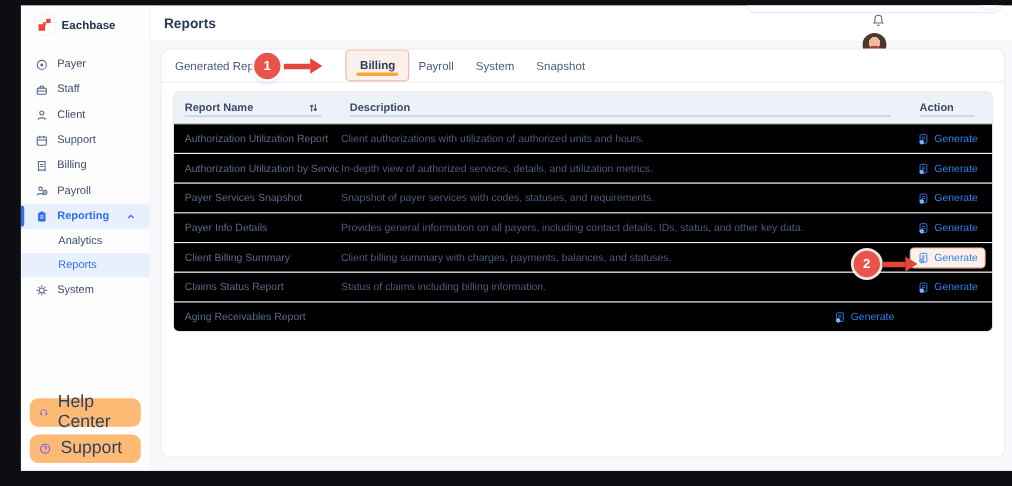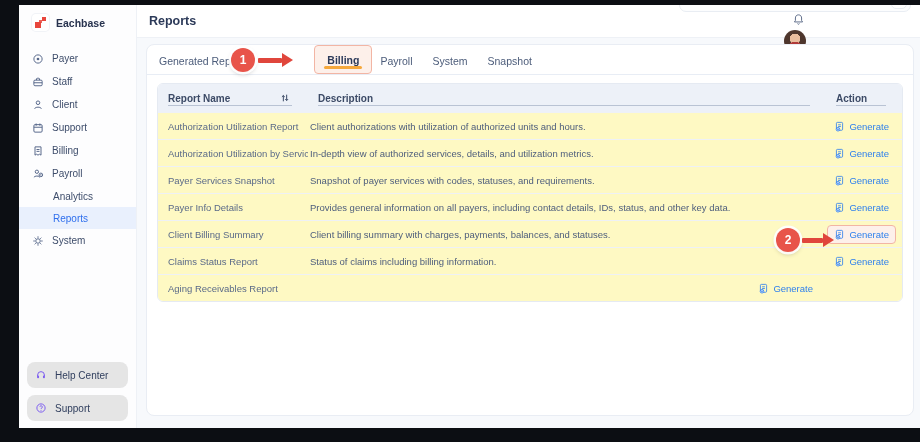--- a/index.html
+++ b/index.html
@@ -40,22 +40,22 @@
   .nav-item.active::before { content:""; position:absolute; left:0; top:2px; bottom:2px; width:3px; background:#2f6fed; border-radius:0 2px 2px 0; }
   .nav-item .chev { margin-left:auto; width:8px; height:8px; }
   .sub-item {
     height:22px; display:flex; align-items:center; padding:0 13px 0 34px;
     font-size:10px; color:#3e4d6b; cursor:pointer;
   }
   .sub-item.active { background:#e9f0fd; color:#2f6fed; }
   .side-footer { margin-top:auto; padding:0 8px; }
   .side-btn {
     height:26px; display:flex; align-items:center; gap:8px; padding:0 8px;
-    background:#e5e5e5; border-radius:8px; margin-bottom:7px;
-    font-size:10px; color:#32405f; cursor:pointer;
+    background:#fdba74; border-radius:8px; margin-bottom:7px;
+    font-size:16px; color:#32405f; cursor:pointer;
   }
   .side-btn svg { width:12px; height:12px; color:#7b5bf0; }
   .brand-footer { padding:6px 13px 10px; font-size:10.5px; font-weight:bold; }
   .brand-footer .d { color:#232a46; } .brand-footer .a { color:#2f80ed; }
   
   .main { flex:1; display:flex; flex-direction:column; min-width:0; }
   .topbar {
     height:33px; display:flex; align-items:center; padding:0 12px;
     border-bottom:1px solid #eef1f6; background:#fff; flex-shrink:0;
   }
@@ -107,21 +107,21 @@
   }
   .tab.m1 { margin-left:8px; } .tab.m2 { margin-left:20px; }
   
   .table { margin:8px 10px; border:1px solid #e5eaf2; border-radius:6px; overflow:hidden; }
   .trow { display:grid; grid-template-columns:150px 1fr 76px; align-items:center; }
   .thead { background:#edf1f8; height:28px; font-size:10px; font-weight:bold; color:#3c4a66; }
   .th { position:relative; padding:0 10px; display:flex; align-items:center; height:100%; }
   .th .hline { position:absolute; left:10px; right:16px; bottom:6px; height:1px; background:#b9c3d4; }
   .th.action-h { justify-content:flex-start; }
   .sort-ic { margin-left:auto; margin-right:8px; width:10px; height:10px; color:#3c4a66; cursor:pointer; }
-  .tr { height:27px; border-top:1px solid #eef1f6; font-size:9.5px; background:#fef9c3; }
+  .tr { height:27px; border-top:1px solid #eef1f6; font-size:9.5px; background:#000000; }
   .td-name { padding:0 10px; color:#5a6a88; white-space:nowrap; overflow:hidden; }
   .td-desc { padding:0 2px; color:#4d5d7c; white-space:nowrap; overflow:hidden; }
   .td-act { display:flex; justify-content:flex-end; padding-right:6px; }
   .gen-btn {
     display:inline-flex; align-items:center; gap:4px; padding:3px 6px;
     border:1px solid transparent; border-radius:4px; cursor:pointer;
     color:#2f80ed; font-size:9.5px;
   }
   .gen-btn svg { width:11px; height:11px; }
   .gen-btn.highlighted { background:#fdf0ea; border-color:#f2b5a4; }
@@ -191,20 +191,31 @@
         <span>Billing</span>
       </div>
       <div class="nav-item">
         <svg viewBox="0 0 16 16" fill="none" stroke="currentColor" stroke-width="1.3">
             <circle cx="6.5" cy="5" r="2.2"></circle>
             <path d="M2.5 12.5c.5-2.4 7.5-2.4 8 0"></path>
             <circle cx="11.8" cy="9.2" r="2.4"></circle>
             <path d="M11.8 8.2v2"></path>
           </svg>
         <span>Payroll</span>
+      </div>
+      <div class="nav-item active">
+        <svg viewBox="0 0 16 16">
+            <rect x="3.5" y="2.8" width="9" height="11" rx="1.5" fill="currentColor"></rect>
+            <rect x="6" y="1.8" width="4" height="2.2" rx="0.8" fill="currentColor"></rect>
+            <path d="M5.8 7h4.4M5.8 9.5h4.4" stroke="#fff" stroke-width="1.1"></path>
+          </svg>
+        <span>Reporting</span>
+        <svg class="chev" viewBox="0 0 10 10" fill="none" stroke="currentColor" stroke-width="1.4">
+            <path d="M2 6.5 5 3.5 8 6.5"></path>
+          </svg>
       </div>
       <div class="sub-item">
         <span>Analytics</span>
       </div>
       <div class="sub-item active">
         <span>Reports</span>
       </div>
       <div class="nav-item">
         <svg viewBox="0 0 16 16" fill="none" stroke="currentColor" stroke-width="1.3">
             <circle cx="8" cy="8" r="3"></circle>

